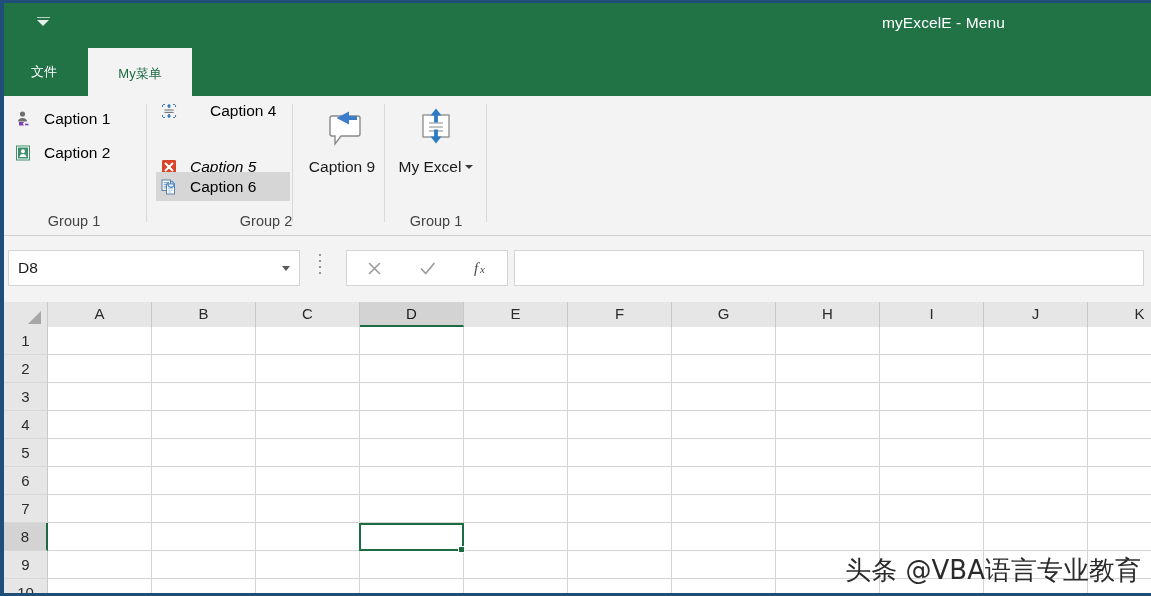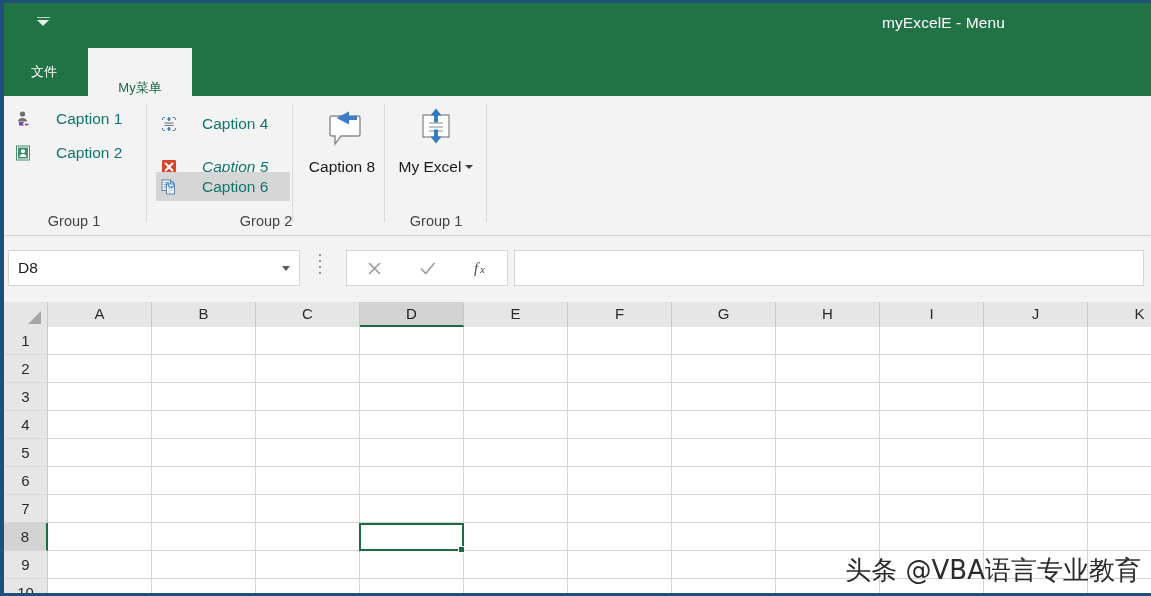--- a/index.html
+++ b/index.html
@@ -119,21 +119,21 @@
     width: 56px;
     text-align: center;
     padding: 0;
   }
   .tab-active {
     left: 88px;
     width: 104px;
     background: #f3f3f3;
     color: #1d6b42;
     text-align: center;
-    padding: 16px;
+    padding: 2px;
   }
 
   
   .ribbon {
     position: absolute;
     left: 0; top: 96px;
     width: 1151px;
     height: 140px;
     background: #f3f3f3;
     border-bottom: 1px solid #d2d2d2;
@@ -171,22 +171,22 @@
     box-sizing: border-box;
     cursor: pointer;
     border-radius: 1px;
     white-space: nowrap;
   }
   .btn-small.selected {
     background: #d6d6d6;
   }
   .btn-small .lbl {
     font-size: 15.5px;
-    color: #0f766e;
-    margin-left: 24px;
+    color: #000000;
+    margin-left: 12px;
   }
   .ico16 {
     position: relative;
     width: 18px;
     height: 18px;
     flex: 0 0 18px;
   }
 
   
   .btn-large {
@@ -473,21 +473,21 @@
       </div>
 
 
       <div class="group-label">Group 1</div>
     </div>
 
     <div class="group-sep" style="left:146px;"></div>
 
     <div class="group" style="left:150px; width:232px;">
 
-      <div class="btn-small" style="left:6px; top:13px; width:134px;">
+      <div class="btn-small" style="left:6px; top:0; width:134px;gap:20px;">
         <span class="ico16">
           <svg width="18" height="18" viewBox="0 0 18 18">
             <path d="M3 2.5h2M13 2.5h2M3 15.5h2M13 15.5h2M2.5 3v2M2.5 13v2M15.5 3v2M15.5 13v2" stroke="#4a7ebb" stroke-width="1.1"></path>
             <path d="M4.5 8h9M4.5 10.4h9" stroke="#5b5b5b" stroke-width="0.9"></path>
             <path d="M9 1.8l2.2 2.6H9.8v1.6H8.2V4.4H6.8z" fill="#2e75b6"></path>
             <path d="M9 16.2l2.2-2.6H9.8V12H8.2v1.6H6.8z" fill="#2e75b6"></path>
           </svg>
         </span>
         <span class="lbl">Caption 4</span>
       </div>
@@ -518,21 +518,21 @@
 
       <div class="group-sep" style="left:142px; top:8px;"></div>
 
       <div class="btn-large" style="left:146px;">
         <span class="ico32">
           <svg width="46" height="46" viewBox="0 0 46 46">
             <path d="M13 10h26a2 2 0 0 1 2 2v16a2 2 0 0 1-2 2H22l-6 8v-8h-3a2 2 0 0 1-2-2V12a2 2 0 0 1 2-2z" fill="#ffffff" stroke="#8a8a8a" stroke-width="1.4"></path>
             <path d="M30 5.5L17.5 12 30 18.5V14h8v-4h-8z" fill="#3d7cc9"></path>
           </svg>
         </span>
-        <span class="lbl">Caption 8</span>
+        <span class="lbl">Caption 9</span>
       </div>
 
       <div class="group-label">Group 2</div>
     </div>
 
     <div class="group-sep" style="left:384px;"></div>
 
     <div class="group" style="left:388px; width:96px;">
       <div class="btn-large" style="left:2px;">
         <span class="ico32">

